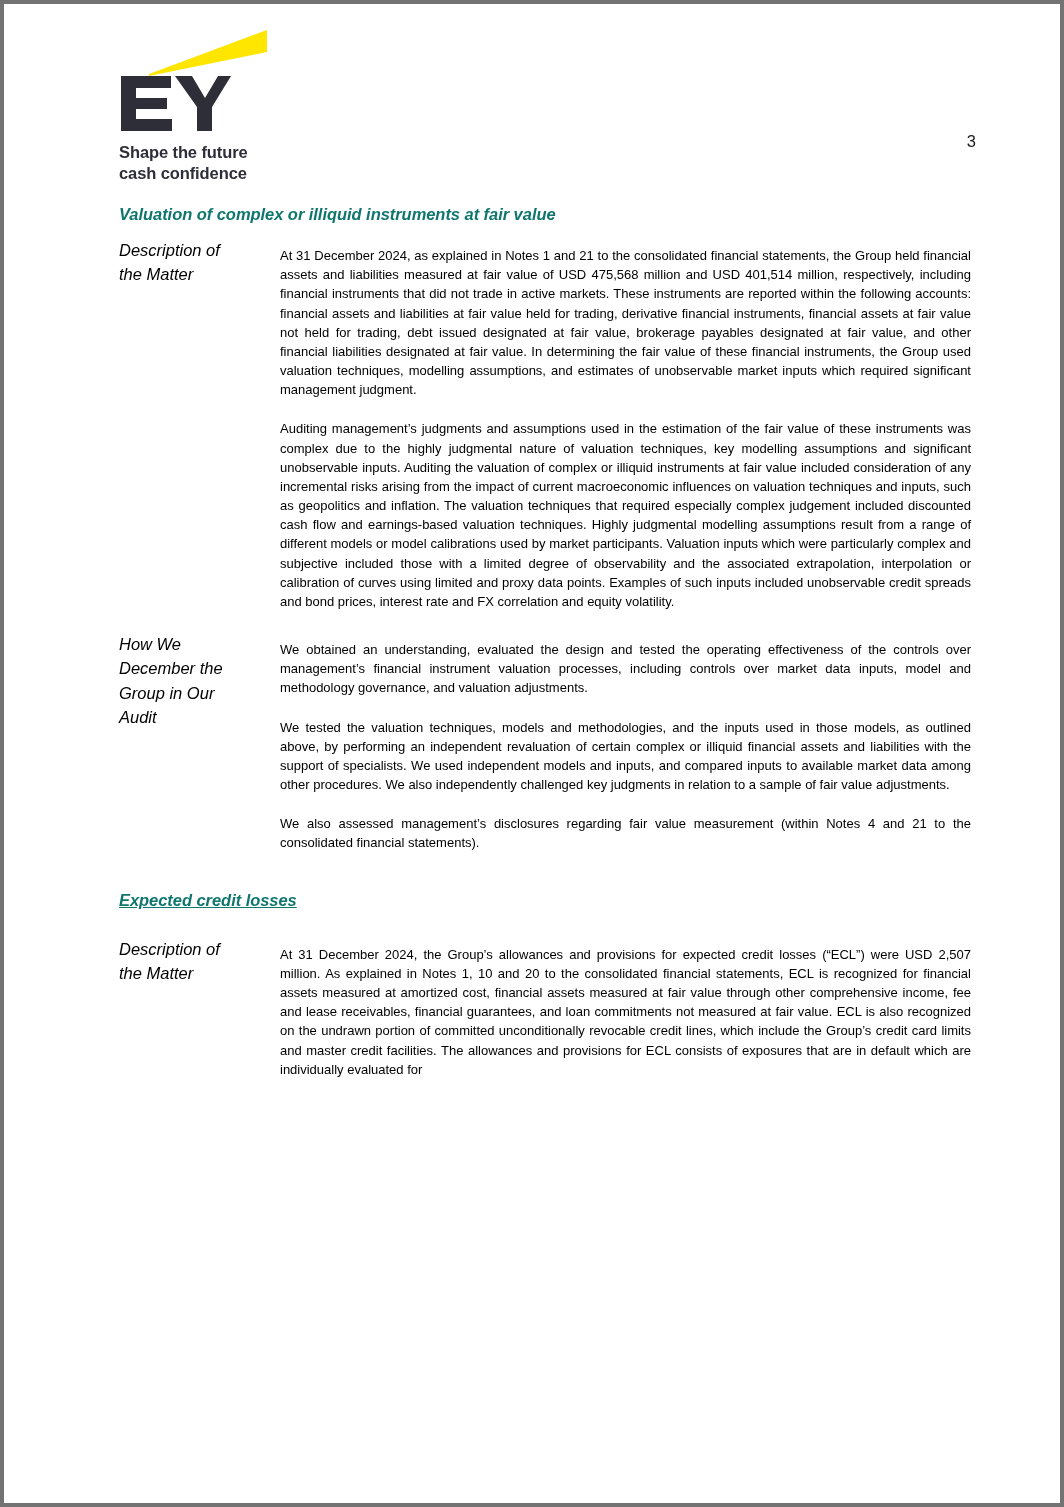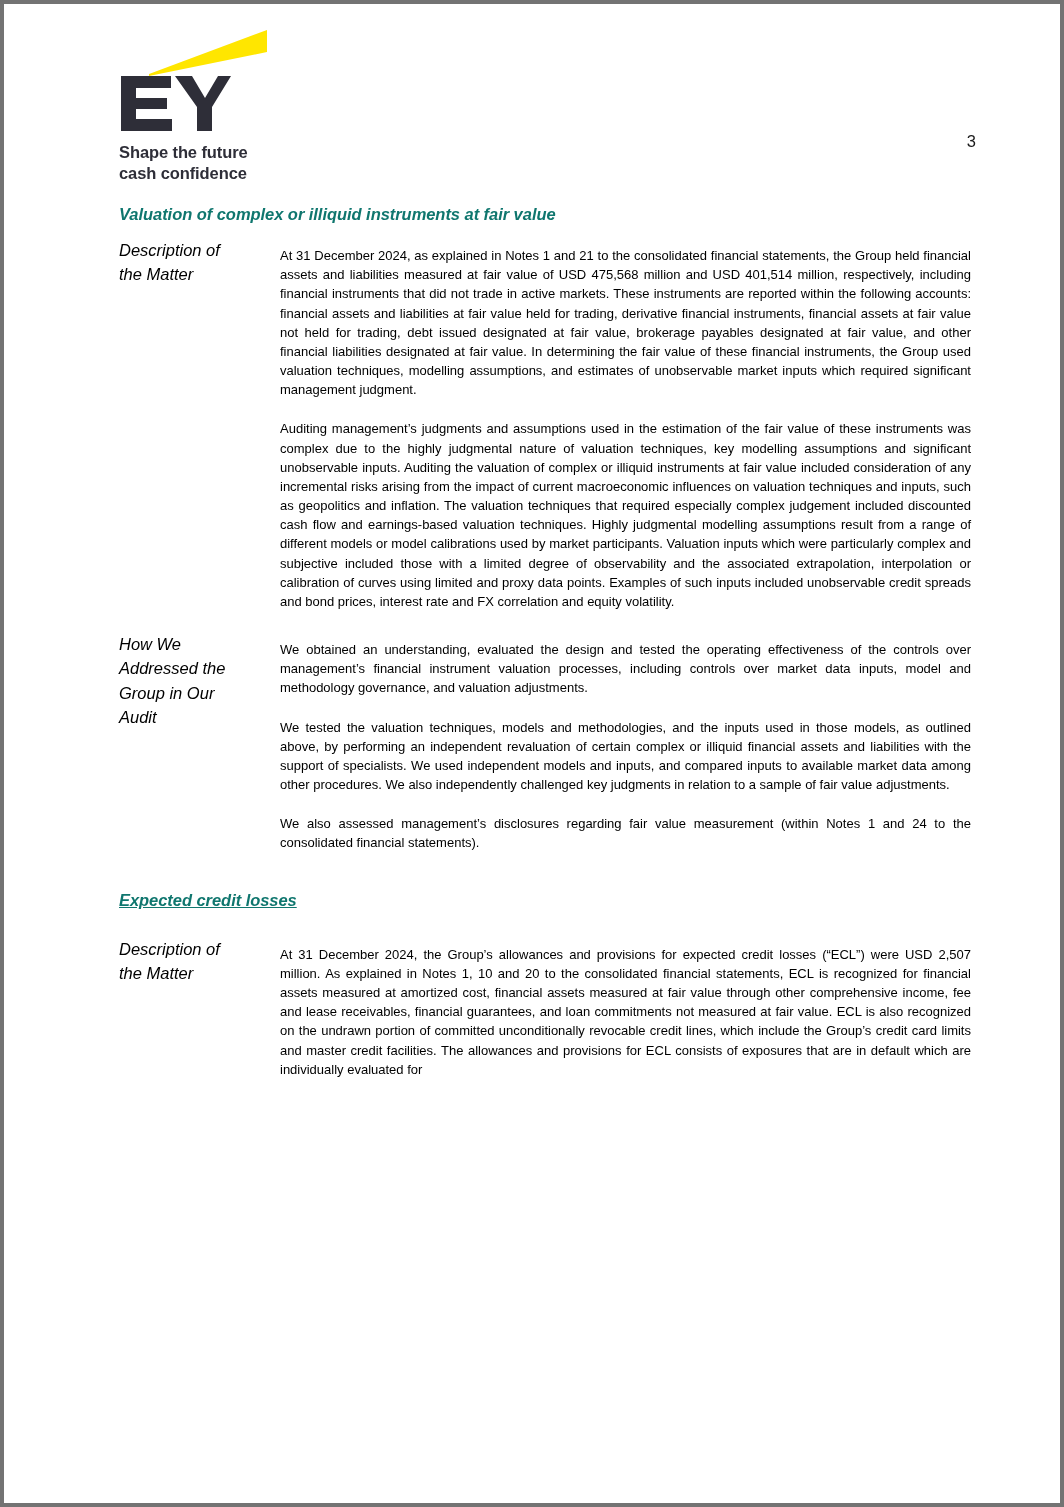--- a/index.html
+++ b/index.html
@@ -154,28 +154,28 @@
         <p class="para">At 31 December 2024, as explained in Notes 1 and 21 to the consolidated financial statements, the Group held financial assets and liabilities measured at fair value of USD 475,568 million and USD 401,514 million, respectively, including financial instruments that did not trade in active markets. These instruments are reported within the following accounts: financial assets and liabilities at fair value held for trading, derivative financial instruments, financial assets at fair value not held for trading, debt issued designated at fair value, brokerage payables designated at fair value, and other financial liabilities designated at fair value. In determining the fair value of these financial instruments, the Group used valuation techniques, modelling assumptions, and estimates of unobservable market inputs which required significant management judgment.</p>
         <p class="para">Auditing management’s judgments and assumptions used in the estimation of the fair value of these instruments was complex due to the highly judgmental nature of valuation techniques, key modelling assumptions and significant unobservable inputs. Auditing the valuation of complex or illiquid instruments at fair value included consideration of any incremental risks arising from the impact of current macroeconomic influences on valuation techniques and inputs, such as geopolitics and inflation. The valuation techniques that required especially complex judgement included discounted cash flow and earnings-based valuation techniques. Highly judgmental modelling assumptions result from a range of different models or model calibrations used by market participants. Valuation inputs which were particularly complex and subjective included those with a limited degree of observability and the associated extrapolation, interpolation or calibration of curves using limited and proxy data points. Examples of such inputs included unobservable credit spreads and bond prices, interest rate and FX correlation and equity volatility.</p>
       </div>
     </div>
 
     <div class="gap-sm"></div>
 
     <div class="row">
       <div class="row-label">
         <div>How We</div>
-        <div>Addressed the</div>
+        <div>December the</div>
         <div>Group in Our</div>
         <div>Audit</div>
       </div>
       <div class="row-body">
         <p class="para">We obtained an understanding, evaluated the design and tested the operating effectiveness of the controls over management’s financial instrument valuation processes, including controls over market data inputs, model and methodology governance, and valuation adjustments.</p>
         <p class="para">We tested the valuation techniques, models and methodologies, and the inputs used in those models, as outlined above, by performing an independent revaluation of certain complex or illiquid financial assets and liabilities with the support of specialists. We used independent models and inputs, and compared inputs to available market data among other procedures. We also independently challenged key judgments in relation to a sample of fair value adjustments.</p>
-        <p class="para">We also assessed management’s disclosures regarding fair value measurement (within Notes 1 and 24 to the consolidated financial statements).</p>
+        <p class="para">We also assessed management’s disclosures regarding fair value measurement (within Notes 4 and 21 to the consolidated financial statements).</p>
       </div>
     </div>
 
     <div class="gap-lg"></div>
 
     <div class="section-heading sec-2">Expected credit losses</div>
     <div class="gap-md"></div>
 
     <div class="row">
       <div class="row-label">

